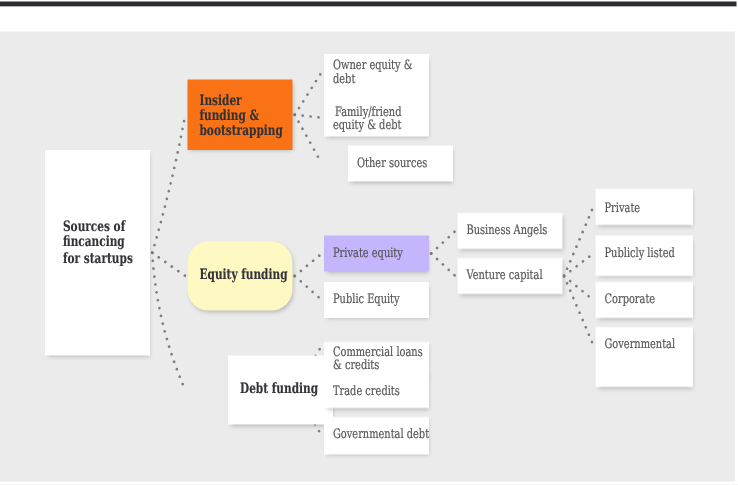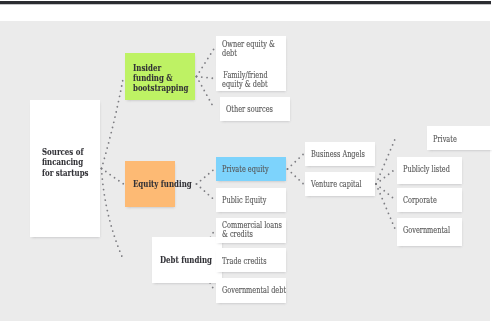--- a/index.html
+++ b/index.html
@@ -43,70 +43,70 @@
       <path d="M376.0 184.0 Q385.8 176.5 395.5 169.0" stroke="#7d7d82"></path>
       <path d="M376.0 184.0 Q385.8 192.0 395.5 200.0" stroke="#7d7d82"></path>
       <path d="M376.0 184.0 Q385.8 207.0 395.5 230.0" stroke="#7d7d82"></path>
     </svg>
   <div id="nodes">
       <div class="node root" style="left: 30px; top: 100px; width: 70px; height: 137px; background: rgb(255, 255, 255);">
         <span class="lbl" style="left: 12.1px; top: 47.1px; font-size: 9.5px; line-height: 10.3px; transform: scaleX(0.74) translateZ(0px); color: rgb(51, 51, 56); -webkit-text-stroke: 0.1px rgb(51, 51, 56);">Sources of
 fincancing
 for startups</span>
       </div>
-      <div class="node lvl2" style="left: 125px; top: 53px; width: 70px; height: 47px; background: #bef264; padding-left: 32px;">
+      <div class="node lvl2" style="left: 125px; top: 53px; width: 70px; height: 47px; background: #f97316; padding-left: 32px;">
         <span class="lbl" style="left: 8px; top: 9.6px; font-size: 9.5px; line-height: 10.1px; transform: scaleX(0.74) translateZ(0px); color: rgb(51, 51, 56); -webkit-text-stroke: 0.1px rgb(51, 51, 56);">Insider
 funding &amp;
 bootstrapping</span>
       </div>
-      <div class="node lvl2" style="left: 125px; top: 161px; width: 50px; height: 46px; background: #fdba74;">
+      <div class="node lvl2" style="left: 125px; top: 161px; width: 70px; height: 46px; background: #fef9c3; border-radius: 14px;">
         <span class="lbl" style="left: 8px; top: 18.4px; font-size: 9.5px; line-height: 10.1px; transform: scaleX(0.74) translateZ(0px); color: rgb(51, 51, 56); -webkit-text-stroke: 0.1px rgb(51, 51, 56);">Equity funding</span>
       </div>
       <div class="node lvl2" style="left: 125px; top: 237px; width: 70px; height: 46px; background: rgb(255, 255, 255); margin-left: 27px;">
         <span class="lbl" style="left: 8px; top: 18.4px; font-size: 9.5px; line-height: 10.1px; transform: scaleX(0.74) translateZ(0px); color: rgb(51, 51, 56); -webkit-text-stroke: 0.1px rgb(51, 51, 56);">Debt funding</span>
       </div>
       <div class="node leaf" style="left: 216px; top: 36px; width: 70px; height: 32px; background: rgb(255, 255, 255);">
         <span class="lbl" style="left: 6px; top: 4.3px; font-size: 8.65px; line-height: 9px; transform: scaleX(0.76) translateZ(0px); color: rgb(87, 87, 87); -webkit-text-stroke: 0.14px rgb(87, 87, 87);">Owner equity &amp;
 debt</span>
       </div>
       <div class="node leaf" style="left: 216px; top: 66px; width: 70px; height: 25px; background: rgb(255, 255, 255); text-align: right;">
         <span class="lbl" style="left: 6px; top: 5px; font-size: 8.65px; line-height: 9px; transform: scaleX(0.76) translateZ(0px); color: rgb(87, 87, 87); -webkit-text-stroke: 0.14px rgb(87, 87, 87);">Family/friend
 equity &amp; debt</span>
       </div>
-      <div class="node leaf" style="left: 220px; top: 97px; width: 70px; height: 24px; background: rgb(255, 255, 255);">
+      <div class="node leaf" style="left: 232px; top: 97px; width: 70px; height: 24px; background: rgb(255, 255, 255);">
         <span class="lbl" style="left: 6px; top: 8.2px; font-size: 8.65px; line-height: 9px; transform: scaleX(0.76) translateZ(0px); color: rgb(87, 87, 87); -webkit-text-stroke: 0.14px rgb(87, 87, 87);">Other sources</span>
       </div>
-      <div class="node leaf" style="left: 216px; top: 157px; width: 70px; height: 24px; background: #7dd3fc;">
+      <div class="node leaf" style="left: 216px; top: 157px; width: 70px; height: 24px; background: #c4b5fd;">
         <span class="lbl" style="left: 6px; top: 8px; font-size: 8.65px; line-height: 9px; transform: scaleX(0.76) translateZ(0px); color: rgb(87, 87, 87); -webkit-text-stroke: 0.14px rgb(87, 87, 87);">Private equity</span>
       </div>
       <div class="node leaf" style="left: 216px; top: 188px; width: 70px; height: 24px; background: rgb(255, 255, 255); padding-left: 40px;">
         <span class="lbl" style="left: 6px; top: 8px; font-size: 8.65px; line-height: 9px; transform: scaleX(0.76) translateZ(0px); color: rgb(87, 87, 87); -webkit-text-stroke: 0.14px rgb(87, 87, 87);">Public Equity</span>
       </div>
-      <div class="node leaf" style="left: 216px; top: 218px; width: 70px; height: 25px; background: rgb(255, 255, 255);">
+      <div class="node leaf" style="left: 216px; top: 228px; width: 70px; height: 25px; background: rgb(255, 255, 255);">
         <span class="lbl" style="left: 6px; top: 3px; font-size: 8.65px; line-height: 9px; transform: scaleX(0.76) translateZ(0px); color: rgb(87, 87, 87); -webkit-text-stroke: 0.14px rgb(87, 87, 87);">Commercial loans
 &amp; credits</span>
       </div>
       <div class="node leaf" style="left: 216px; top: 248px; width: 70px; height: 24px; background: rgb(255, 255, 255);">
         <span class="lbl" style="left: 6px; top: 9.4px; font-size: 8.65px; line-height: 9px; transform: scaleX(0.76) translateZ(0px); color: rgb(87, 87, 87); -webkit-text-stroke: 0.14px rgb(87, 87, 87);">Trade credits</span>
       </div>
       <div class="node leaf" style="left: 216px; top: 278px; width: 70px; height: 25px; background: rgb(255, 255, 255);">
         <span class="lbl" style="left: 6px; top: 8px; font-size: 8.65px; line-height: 9px; transform: scaleX(0.76) translateZ(0px); color: rgb(87, 87, 87); -webkit-text-stroke: 0.14px rgb(87, 87, 87);">Governmental debt</span>
       </div>
       <div class="node leaf" style="left: 305px; top: 142px; width: 69.5px; height: 24px; background: rgb(255, 255, 255); text-decoration: underline;">
         <span class="lbl" style="left: 6px; top: 8px; font-size: 8.65px; line-height: 9px; transform: scaleX(0.76) translateZ(0px); color: rgb(87, 87, 87); -webkit-text-stroke: 0.14px rgb(87, 87, 87);">Business Angels</span>
       </div>
       <div class="node leaf" style="left: 305px; top: 172px; width: 69.5px; height: 24px; background: rgb(255, 255, 255);">
         <span class="lbl" style="left: 6px; top: 8px; font-size: 8.65px; line-height: 9px; transform: scaleX(0.76) translateZ(0px); color: rgb(87, 87, 87); -webkit-text-stroke: 0.14px rgb(87, 87, 87);">Venture capital</span>
       </div>
-      <div class="node leaf" style="left: 397px; top: 126px; width: 64.5px; height: 24px; background: rgb(255, 255, 255); margin-left: 30px;">
+      <div class="node leaf" style="left: 397px; top: 126px; width: 64.5px; height: 24px; background: rgb(255, 255, 255);">
         <span class="lbl" style="left: 6px; top: 9px; font-size: 8.65px; line-height: 9px; transform: scaleX(0.76) translateZ(0px); color: rgb(87, 87, 87); -webkit-text-stroke: 0.14px rgb(87, 87, 87);">Private</span>
       </div>
       <div class="node leaf" style="left: 397px; top: 157px; width: 64.5px; height: 27px; background: rgb(255, 255, 255);">
         <span class="lbl" style="left: 6px; top: 8px; font-size: 8.65px; line-height: 9px; transform: scaleX(0.76) translateZ(0px); color: rgb(87, 87, 87); -webkit-text-stroke: 0.14px rgb(87, 87, 87);">Publicly listed</span>
       </div>
       <div class="node leaf" style="left: 397px; top: 188px; width: 64.5px; height: 24px; background: rgb(255, 255, 255);">
         <span class="lbl" style="left: 6px; top: 8px; font-size: 8.65px; line-height: 9px; transform: scaleX(0.76) translateZ(0px); color: rgb(87, 87, 87); -webkit-text-stroke: 0.14px rgb(87, 87, 87);">Corporate</span>
       </div>
-      <div class="node leaf" style="left: 397px; top: 218px; width: 64.5px; height: 28px; background: rgb(255, 255, 255);">
+      <div class="node leaf" style="left: 397px; top: 218px; width: 64.5px; height: 40px; background: rgb(255, 255, 255);">
         <span class="lbl" style="left: 6px; top: 8px; font-size: 8.65px; line-height: 9px; transform: scaleX(0.76) translateZ(0px); color: rgb(87, 87, 87); -webkit-text-stroke: 0.14px rgb(87, 87, 87);">Governmental</span>
       </div>
     </div>
 </div>
 
 </body></html>

